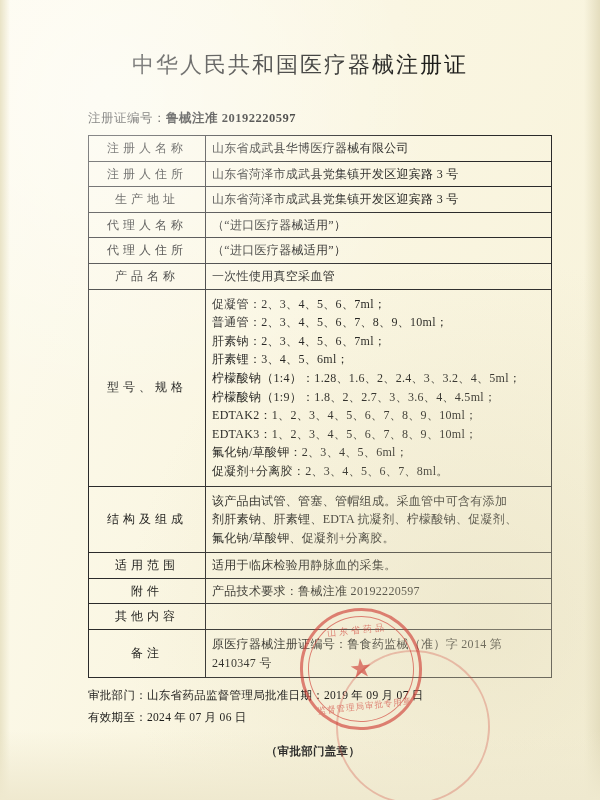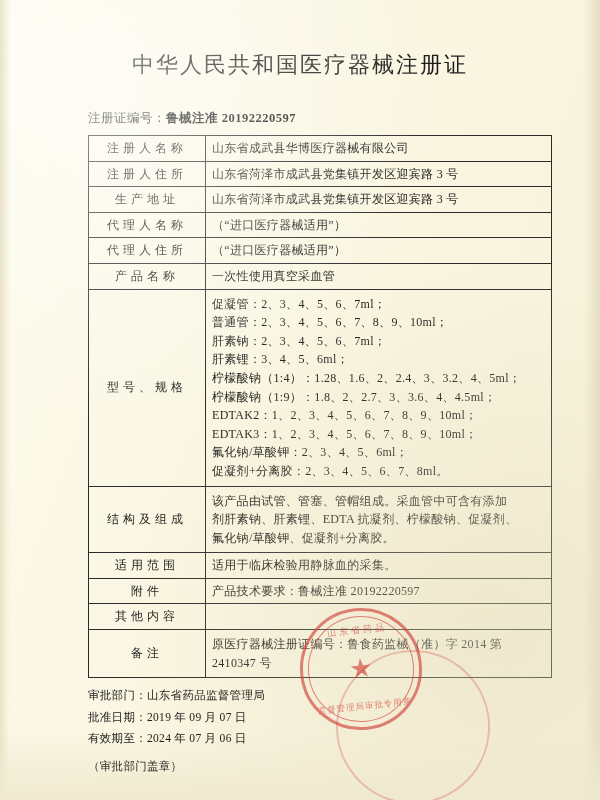--- a/index.html
+++ b/index.html
@@ -87,30 +87,30 @@
   .footer {
     margin-left: 88px;
     width: 464px;
     position: relative;
     font-size: 11.5px;
     margin-top: 7px;
   }
   .footer-row {
     display: flex;
     line-height: 1.85;
-    flex-direction: column;
   }
   .footer-left { letter-spacing: 0.3px; }
   .footer-right { letter-spacing: 0.3px; }
   .footer-seal-note {
-    text-align: left;
-    margin-top: 10px;
+    text-align: center;
+    margin-top: 16px;
     letter-spacing: 0.3px;
     color: #2f2f2d;
     padding-right: 14px;
+    font-weight: bold;
   }
   
   .seal {
     position: absolute;
     left: 300px;
     top: 608px;
     width: 116px;
     height: 116px;
     border: 3px solid #cf3b33;
     border-radius: 50%;

